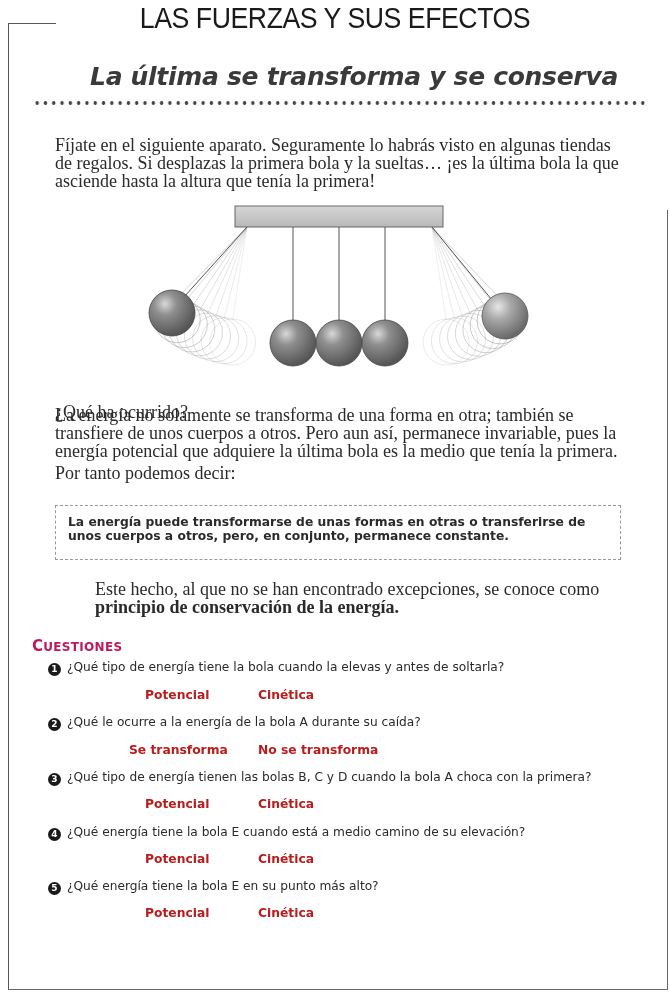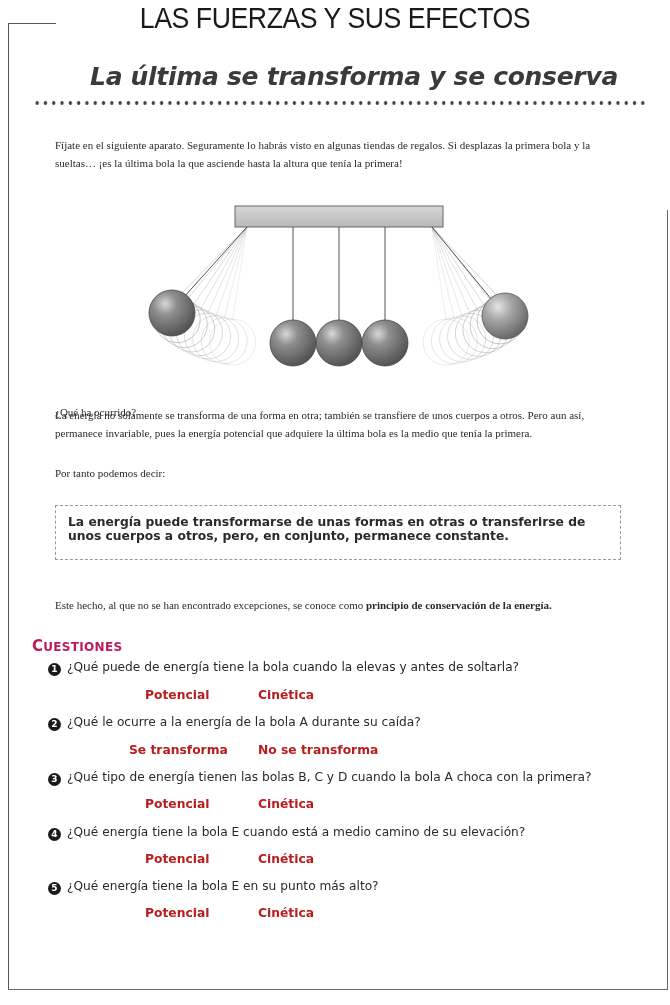--- a/index.html
+++ b/index.html
@@ -19,21 +19,21 @@
       font-family: "DejaVu Sans", sans-serif; font-weight: bold; font-style: oblique;
       font-size: 25px; color: #3a3a3a; letter-spacing: -0.3px; white-space: nowrap;
     }
     .dotted-rule {
       position: absolute; left: 33px; top: 100px; width: 612px; height: 6px;
       background-image: radial-gradient(circle, #444 1.6px, transparent 2px);
       background-size: 8.3px 6px; background-repeat: repeat-x;
     }
     .serif-text {
       position: absolute; left: 55px; width: 570px;
-      font-family: "Liberation Serif", serif; font-size: 11px; line-height: 18px; color: #2a2a2a;
+      font-family: "Liberation Serif", serif; font-size: 18px; line-height: 18px; color: #2a2a2a;
     }
     .statement-box {
       position: absolute; left: 55px; top: 505px; width: 566px; height: 55px;
       border: 1px dashed #999; box-sizing: border-box; padding: 9px 12px;
       font-family: "DejaVu Sans", sans-serif; font-weight: bold; font-size: 12.3px; line-height: 14px; color: #2a2a2a;
     }
     .section-title {
       position: absolute; left: 32px; top: 637px;
       font-family: "DejaVu Sans", sans-serif; font-weight: bold; font-size: 12px; color: #be185d;
       font-variant: small-caps; letter-spacing: 0.3px;
@@ -136,26 +136,26 @@
 </svg>
 
 <div class="serif-text" style="top:386px;margin-top:17px;">¿Qué ha ocurrido?</div>
 <div class="serif-text" style="top:406px;">La energía no solamente se transforma de una forma en otra; también se transfiere de unos cuerpos a otros. Pero aun así, permanece invariable, pues la energía potencial que adquiere la última bola es la medio que tenía la primera.</div>
 <div class="serif-text" style="top:464px;">Por tanto podemos decir:</div>
 
 <div class="statement-box">
   <span>La energía puede transformarse de unas formas en otras o transferirse de unos cuerpos a otros, pero, en conjunto, permanece constante.</span>
 </div>
 
-<div class="serif-text" style="top:596px;"><span>Este hecho, al que no se han encontrado excepciones, se conoce como </span><span class="bold-serif">principio de conservación de la energía.</span></div>
+<div class="serif-text" style="top:580px;margin-left:40px;"><span>Este hecho, al que no se han encontrado excepciones, se conoce como </span><span class="bold-serif">principio de conservación de la energía.</span></div>
 
 <div class="section-title"><span class="big">C</span><span>UESTIONES</span></div>
 
 <div class="question" style="top:660px;">
-  <span class="q-num">1</span><span>¿Qué puede de energía tiene la bola cuando la elevas y antes de soltarla?</span>
+  <span class="q-num">1</span><span>¿Qué tipo de energía tiene la bola cuando la elevas y antes de soltarla?</span>
 </div>
 <div class="option" style="left:145px; top:688px;">Potencial</div>
 <div class="option" style="left:258px; top:688px;">Cinética</div>
 
 <div class="question" style="top:715px;">
   <span class="q-num">2</span><span>¿Qué le ocurre a la energía de la bola A durante su caída?</span>
 </div>
 <div class="option" style="left:129px; top:743px;">Se transforma</div>
 <div class="option" style="left:258px; top:743px;">No se transforma</div>
 

